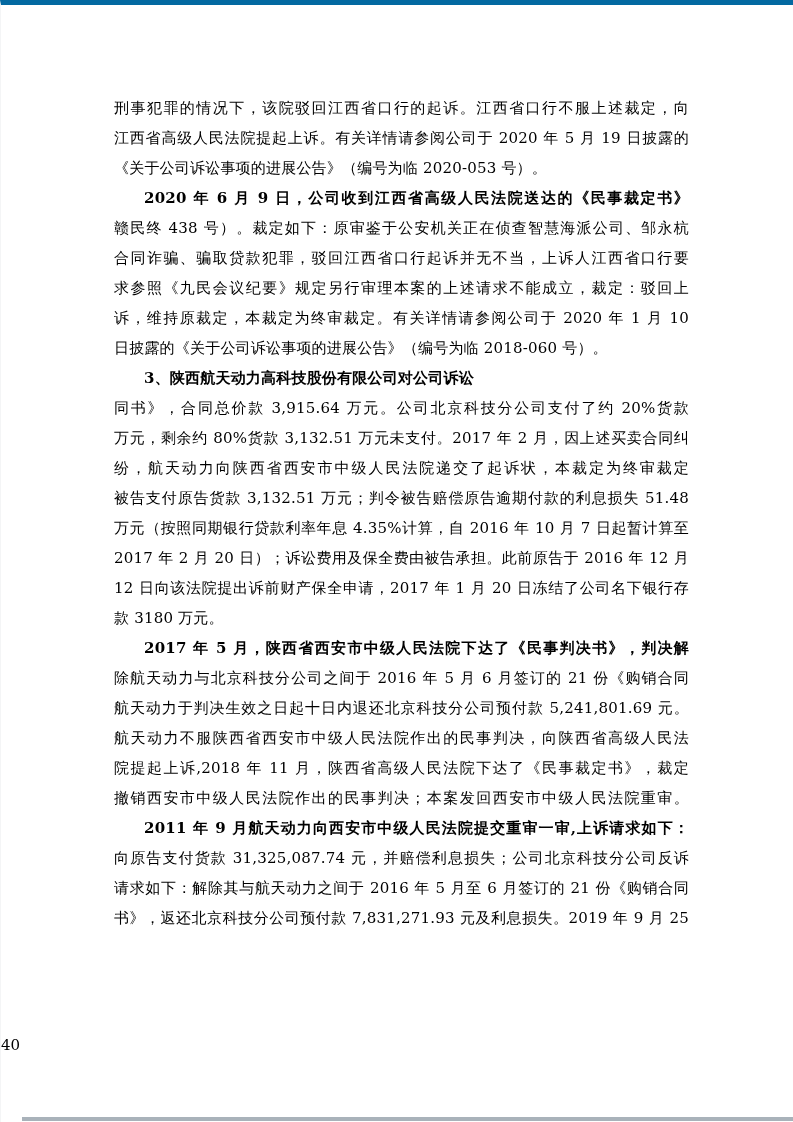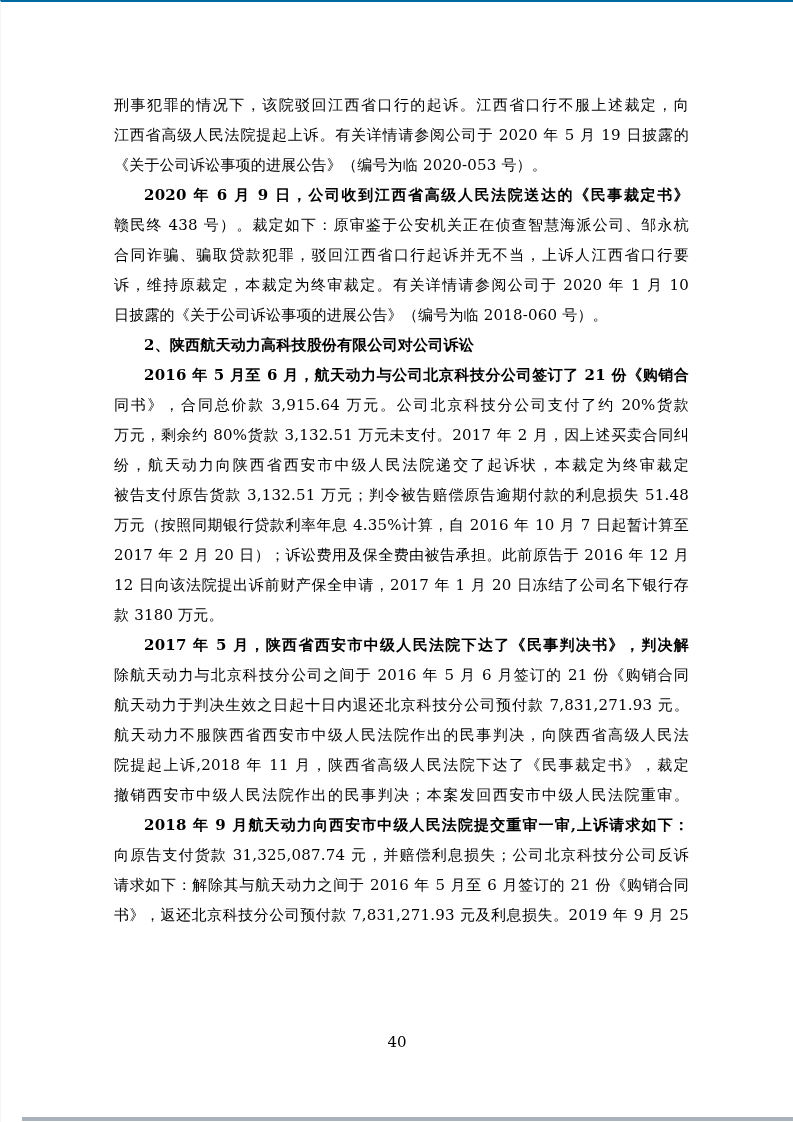--- a/index.html
+++ b/index.html
@@ -5,21 +5,21 @@
   html, body {
     margin: 0;
     padding: 0;
     background: #ffffff;
   }
   .page {
     position: relative;
     width: 793px;
     height: 1122px;
     background: #ffffff;
-    border-top: 2px solid #0369a1;
+    border-top: 5px solid #0369a1;
     border-left: 1px solid #f4f5f6;
     box-sizing: border-box;
     font-family: "DejaVu Serif", "Liberation Serif", serif;
     color: #000000;
     overflow: hidden;
   }
   .doc-body {
     position: absolute;
     left: 113px;
     top: 88px;
@@ -37,21 +37,21 @@
     letter-spacing: 0.2px;
     white-space: normal;
   }
   .line.first { text-indent: 2em; font-weight: bold; }
   .line.endpara { text-align-last: left; }
   .page-footer {
     position: absolute;
     left: 0;
     top: 1030px;
     width: 100%;
-    text-align: center;
+    text-align: left;
   }
   .page-number {
     font-size: 15px;
     font-family: "DejaVu Serif", "Liberation Serif", serif;
     color: #000000;
   }
   .bottom-edge {
     position: absolute;
     left: 21px;
     right: 0;
@@ -68,47 +68,47 @@
   <main class="doc-body" id="doc-body">
       <div class="para">
         <div class="line">刑事犯罪的情况下，该院驳回江西省口行的起诉。江西省口行不服上述裁定，向</div>
         <div class="line">江西省高级人民法院提起上诉。有关详情请参阅公司于 2020 年 5 月 19 日披露的</div>
         <div class="line endpara">《关于公司诉讼事项的进展公告》（编号为临 2020-053 号）。</div>
       </div>
       <div class="para">
         <div class="line first">2020 年 6 月 9 日，公司收到江西省高级人民法院送达的《民事裁定书》(2020</div>
         <div class="line">赣民终 438 号）。裁定如下：原审鉴于公安机关正在侦查智慧海派公司、邹永杭</div>
         <div class="line">合同诈骗、骗取贷款犯罪，驳回江西省口行起诉并无不当，上诉人江西省口行要</div>
+        <div class="line">求参照《九民会议纪要》规定另行审理本案的上述请求不能成立，裁定：驳回上</div>
         <div class="line">诉，维持原裁定，本裁定为终审裁定。有关详情请参阅公司于 2020 年 1 月 10</div>
         <div class="line endpara">日披露的《关于公司诉讼事项的进展公告》（编号为临 2018-060 号）。</div>
       </div>
       <div class="para heading">
-        <div class="line first endpara">2、陕西航天动力高科技股份有限公司对公司诉讼</div>
+        <div class="line first endpara">3、陕西航天动力高科技股份有限公司对公司诉讼</div>
       </div>
       <div class="para">
-        <div class="line first">2016 年 5 月至 6 月，航天动力与公司北京科技分公司签订了 21 份《购销合</div>
         <div class="line">同书》，合同总价款 3,915.64 万元。公司北京科技分公司支付了约 20%货款 783.13</div>
         <div class="line">万元，剩余约 80%货款 3,132.51 万元未支付。2017 年 2 月，因上述买卖合同纠</div>
         <div class="line">纷，航天动力向陕西省西安市中级人民法院递交了起诉状，本裁定为终审裁定</div>
         <div class="line">被告支付原告货款 3,132.51 万元；判令被告赔偿原告逾期付款的利息损失 51.48</div>
         <div class="line">万元（按照同期银行贷款利率年息 4.35%计算，自 2016 年 10 月 7 日起暂计算至</div>
         <div class="line">2017 年 2 月 20 日）；诉讼费用及保全费由被告承担。此前原告于 2016 年 12 月</div>
         <div class="line">12 日向该法院提出诉前财产保全申请，2017 年 1 月 20 日冻结了公司名下银行存</div>
         <div class="line endpara">款 3180 万元。</div>
       </div>
       <div class="para">
         <div class="line first">2017 年 5 月，陕西省西安市中级人民法院下达了《民事判决书》，判决解</div>
         <div class="line">除航天动力与北京科技分公司之间于 2016 年 5 月 6 月签订的 21 份《购销合同书》；</div>
-        <div class="line">航天动力于判决生效之日起十日内退还北京科技分公司预付款 7,831,271.93 元。</div>
+        <div class="line">航天动力于判决生效之日起十日内退还北京科技分公司预付款 5,241,801.69 元。</div>
         <div class="line">航天动力不服陕西省西安市中级人民法院作出的民事判决，向陕西省高级人民法</div>
         <div class="line">院提起上诉,2018 年 11 月，陕西省高级人民法院下达了《民事裁定书》，裁定</div>
         <div class="line">撤销西安市中级人民法院作出的民事判决；本案发回西安市中级人民法院重审。</div>
       </div>
       <div class="para">
-        <div class="line first">2018 年 9 月航天动力向西安市中级人民法院提交重审一审,上诉请求如下：</div>
+        <div class="line first">2011 年 9 月航天动力向西安市中级人民法院提交重审一审,上诉请求如下：</div>
         <div class="line">向原告支付货款 31,325,087.74 元，并赔偿利息损失；公司北京科技分公司反诉</div>
         <div class="line">请求如下：解除其与航天动力之间于 2016 年 5 月至 6 月签订的 21 份《购销合同</div>
         <div class="line">书》，返还北京科技分公司预付款 7,831,271.93 元及利息损失。2019 年 9 月 25</div>
       </div>
     </main>
 
   <footer class="page-footer">
     <span class="page-number">40</span>
   </footer>
 

